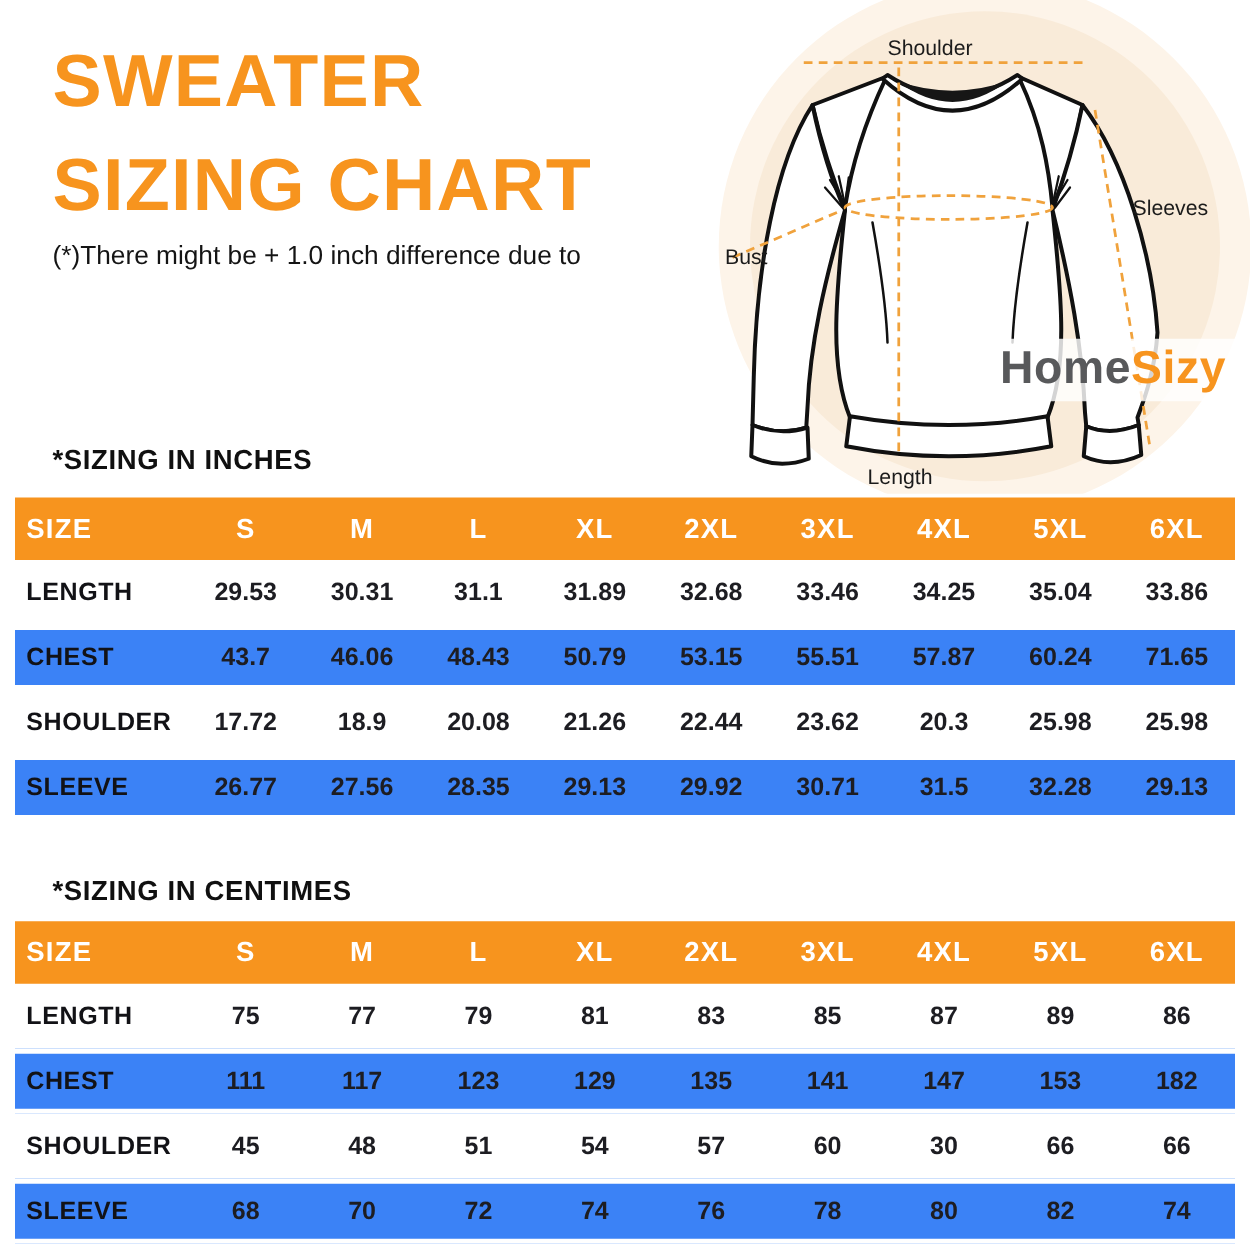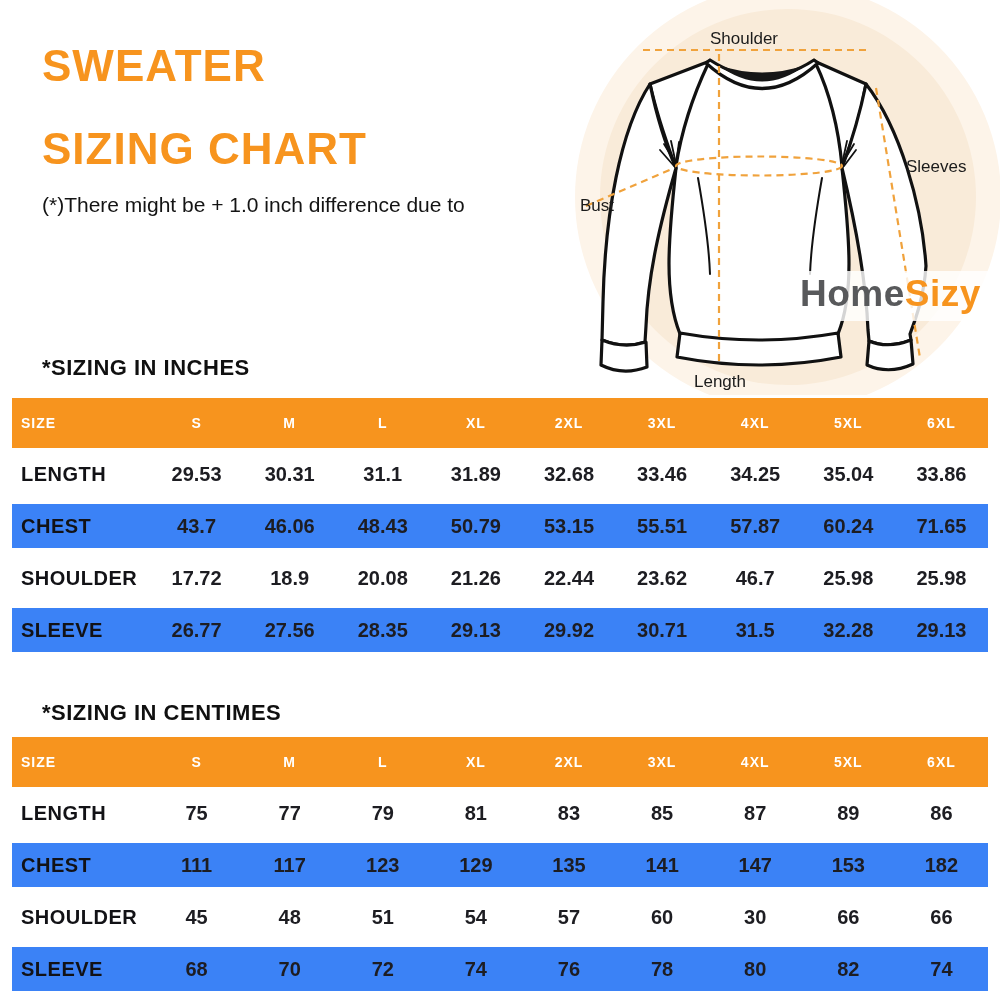--- a/index.html
+++ b/index.html
@@ -3,21 +3,21 @@
 <meta charset="utf-8">
 <style>
   * { margin:0; padding:0; box-sizing:border-box; }
   html,body { background:#fff; }
   body {
     position:relative; width:1000px; height:1000px; overflow:hidden;
     font-family:"Liberation Sans", sans-serif; color:#141414;
   }
   .page-title {
     position:absolute; left:42px; top:24px;
-    font-size:44px; font-weight:bold; line-height:83px; letter-spacing:1px;
+    font-size:59px; font-weight:bold; line-height:83px; letter-spacing:1px;
     color:#F7941E; white-space:nowrap;
   }
   .disclaimer {
     position:absolute; left:42px; top:191px;
     font-size:21px; line-height:27px; color:#141414; white-space:nowrap;
   }
   .diagram { position:absolute; left:558px; top:0; width:442px; height:395px; }
   .logo {
     position:absolute; left:788px; top:271px;
     background:rgba(255,255,255,0.82);
@@ -36,21 +36,21 @@
   #heading-cm     { top:700px; }
   .size-table { position:absolute; left:12px; width:976px; }
   #table-inches { top:398px; }
   #table-cm     { top:737px; }
   .trow {
     display:grid; grid-template-columns:138px repeat(9,1fr);
     align-items:center; height:52px;
   }
   .trow.thead {
     height:50px; background:#F7941E; color:#fff;
-    font-weight:bold; font-size:14px; letter-spacing:1px;
+    font-weight:bold; font-size:22px; letter-spacing:1px;
   }
   .trow.alt {
     background:#3b82f6;
     box-shadow: inset 0 4px 0 #fff, inset 0 -4px 0 #fff;
   }
   .tcell { text-align:center; }
   .tcell.first { text-align:left; padding-left:9px; }
   .rowlabel { font-weight:bold; font-size:20px; letter-spacing:0.5px; color:#121216; }
   .val { font-size:20px; font-weight:bold; color:#1d1d22; }
   svg text { font-family:"Liberation Sans", sans-serif; }
@@ -182,21 +182,21 @@
       <div class="tcell val">71.65</div>
     </div>
     <div class="trow">
       <div class="tcell first rowlabel">SHOULDER</div>
       <div class="tcell val">17.72</div>
       <div class="tcell val">18.9</div>
       <div class="tcell val">20.08</div>
       <div class="tcell val">21.26</div>
       <div class="tcell val">22.44</div>
       <div class="tcell val">23.62</div>
-      <div class="tcell val">46.7</div>
+      <div class="tcell val">20.3</div>
       <div class="tcell val">25.98</div>
       <div class="tcell val">25.98</div>
     </div>
     <div class="trow alt">
       <div class="tcell first rowlabel">SLEEVE</div>
       <div class="tcell val">26.77</div>
       <div class="tcell val">27.56</div>
       <div class="tcell val">28.35</div>
       <div class="tcell val">29.13</div>
       <div class="tcell val">29.92</div>

